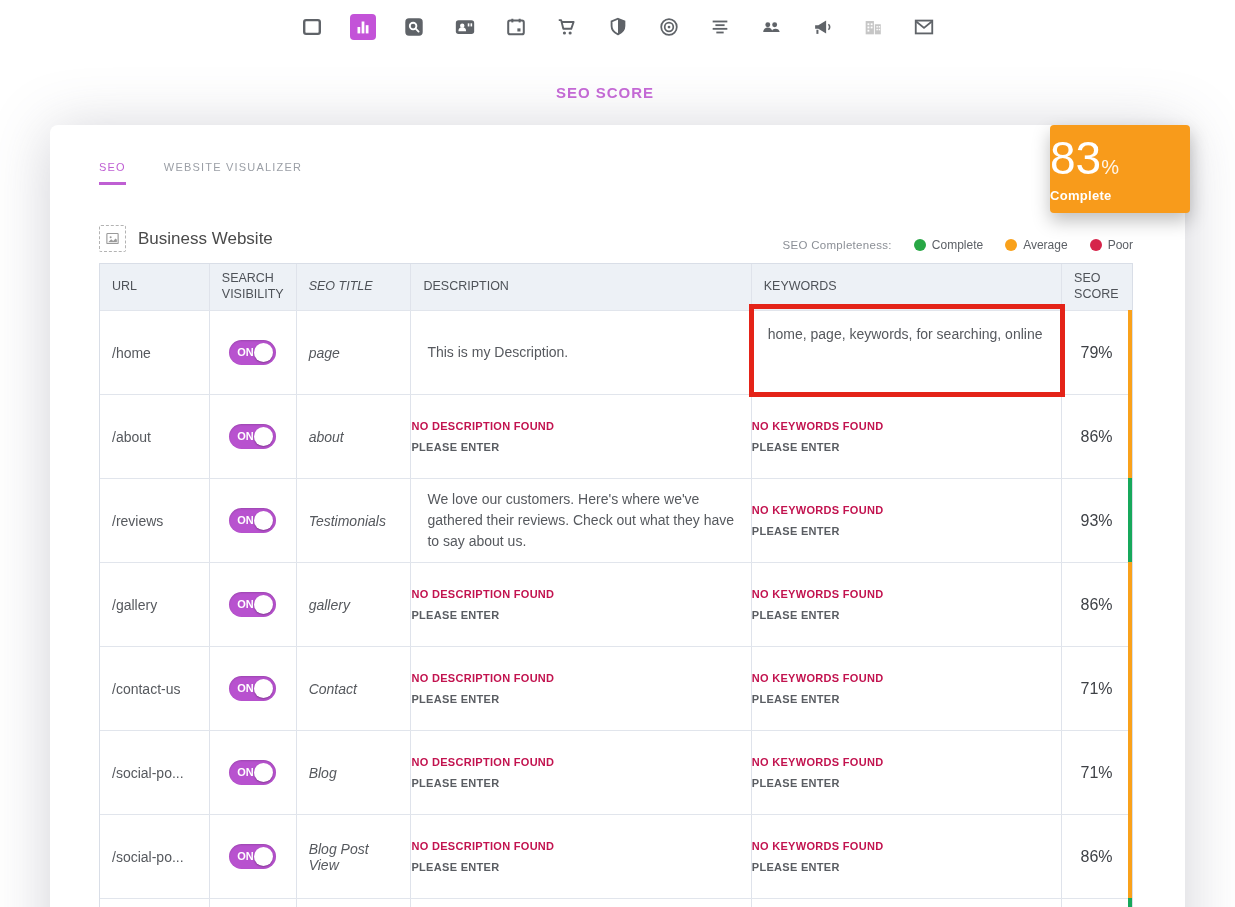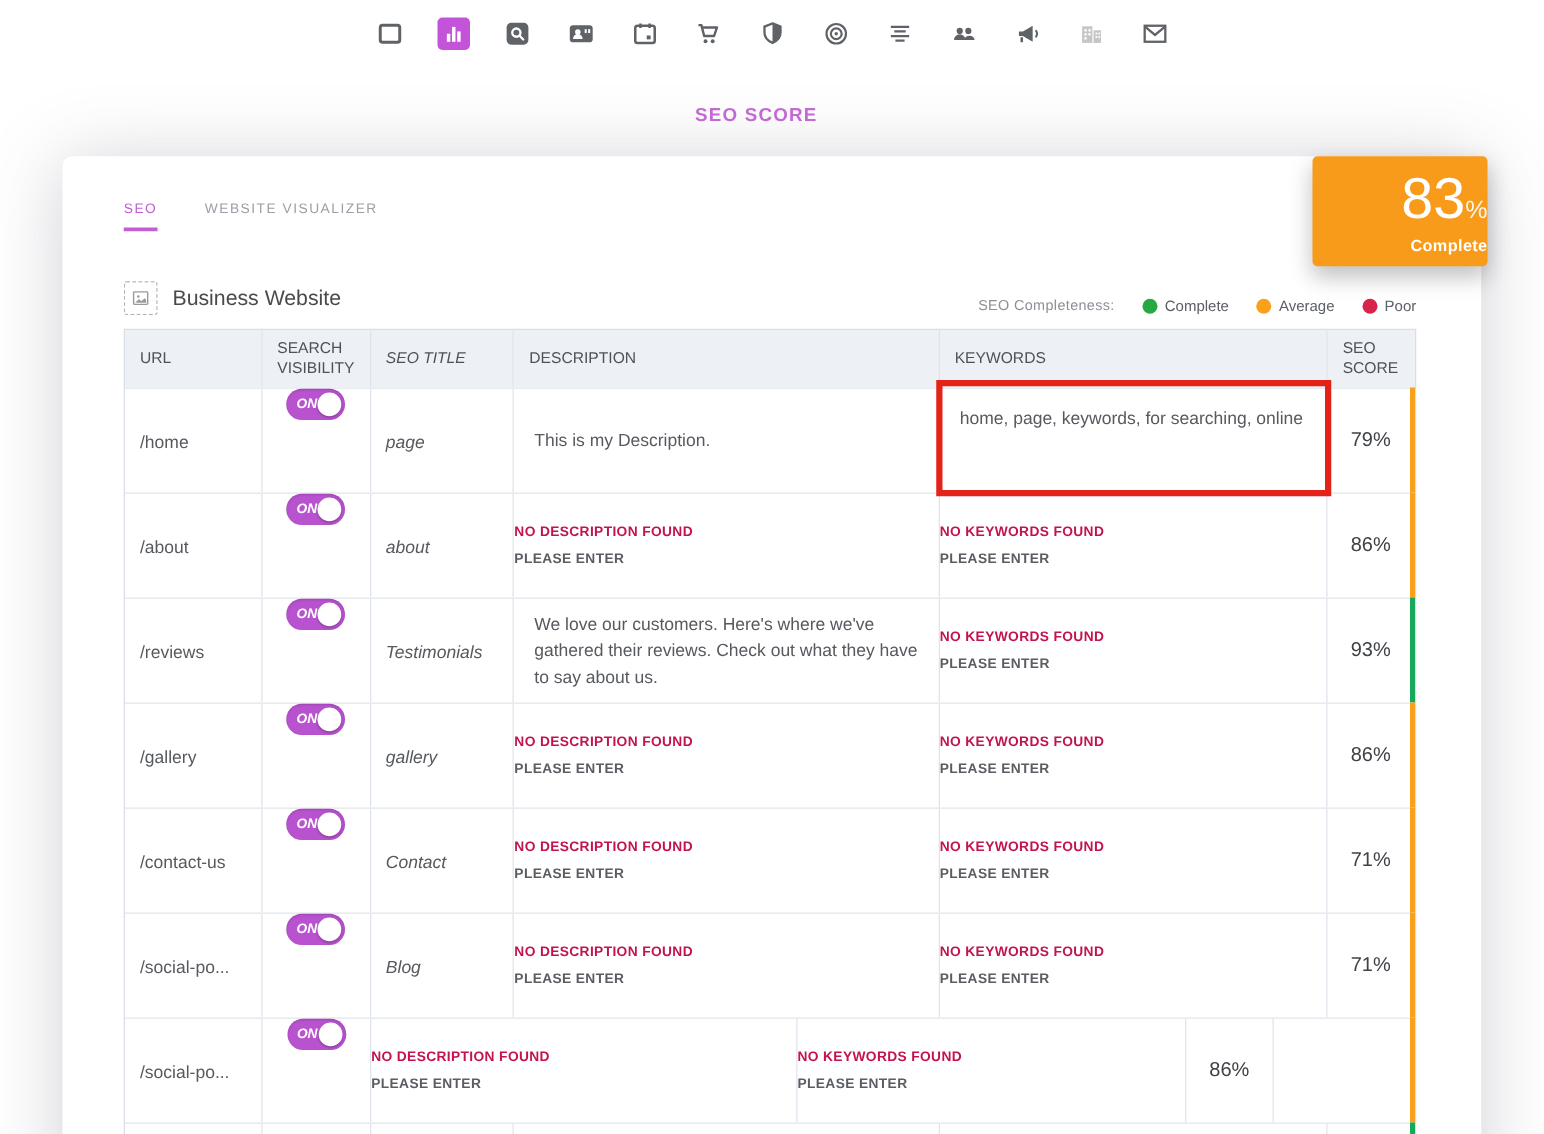--- a/index.html
+++ b/index.html
@@ -18,21 +18,21 @@
   .page-title { position:absolute; top:84px; left:0; width:1210px; text-align:center;
                 color:#c76ad8; font-size:15px; font-weight:700; letter-spacing:1px; }
 
   
   .card { position:absolute; left:50px; top:125px; width:1135px; height:900px;
           background:#fff; border-radius:8px;
           box-shadow:0 5px 60px rgba(90,90,110,0.28); }
 
   
   .badge { position:absolute; top:0; right:-5px; width:140px; height:88px;
-           border-radius:4px; color:#fff; text-align:right;
+           border-radius:4px; color:#fff; text-align:left;
            box-shadow:0 8px 18px rgba(0,0,0,0.25); padding-top:10px; }
   .badge .big { font-size:46px; line-height:46px; font-weight:400; }
   .badge .pct { font-size:20px; font-weight:400; opacity:.9; }
   .badge .lbl { font-size:13px; font-weight:700; margin-top:-2px; letter-spacing:.3px; }
 
   
   .tabs { position:absolute; top:36px; left:49px; display:flex; gap:38px; }
   .tab { font-size:11px; letter-spacing:1.2px; color:#9b9fa6; padding-bottom:9px;
          cursor:pointer; border-bottom:3px solid transparent; }
   .tab.active { color:#bf5fd3; border-bottom-color:#bf5fd3; }
@@ -59,21 +59,21 @@
   .cell { border-right:1px solid #dfe3eb; }
   .cell:last-child { border-right:none; }
   .c-url   { width:110px; }
   .c-vis   { width:87px;  }
   .c-title { width:115px;font-style:italic; }
   .c-desc  { width:341px; }
   .c-key   { width:311px; }
   .c-score { width:70px;  }
   .trow .c-url, .trow .c-title { display:flex; align-items:center; padding:0 10px 0 12px;
                  font-size:14px; color:#56595e; }
-  .trow .c-vis { display:flex; justify-content:center;font-style:italic; }
+  .trow .c-vis { display:flex; align-items:center; justify-content:center; }
   .trow .c-desc.text { display:flex; align-items:center; padding:0 16px;
                  font-size:14px; color:#56595e; line-height:1.5; }
   .trow .c-key.text { padding:13px 16px 0 16px; font-size:14px; color:#56595e; line-height:1.5; }
   .missing { display:flex; flex-direction:column; justify-content:center; gap:9px; cursor:pointer; }
   .missing .m1 { font-size:11px; font-weight:700; letter-spacing:.3px; color:#c2134f; }
   .missing .m2 { font-size:11px; font-weight:700; letter-spacing:.3px; color:#5a5d62; }
   .trow .c-score { display:flex; align-items:center; justify-content:center;
                  font-size:16px; color:#3f4247; }
   .rowbar { position:absolute; right:0; top:-1px; bottom:0; width:4px; z-index:2; }
 
@@ -364,20 +364,21 @@
     </div>
 
     <div class="trow">
       <div class="cell c-url">/social-po...</div>
       <div class="cell c-vis">
         <div class="toggle">
             <span class="on">ON</span>
             <span class="knob"></span>
           </div>
       </div>
+      <div class="cell c-title">Blog Post View</div>
       <div class="cell c-desc missing">
         <div class="m1">NO DESCRIPTION FOUND</div>
         <div class="m2">PLEASE ENTER</div>
       </div>
       <div class="cell c-key missing">
         <div class="m1">NO KEYWORDS FOUND</div>
         <div class="m2">PLEASE ENTER</div>
       </div>
       <div class="cell c-score">86%</div>
       <div class="rowbar" style="background-color: rgb(249, 161, 27);"></div>

